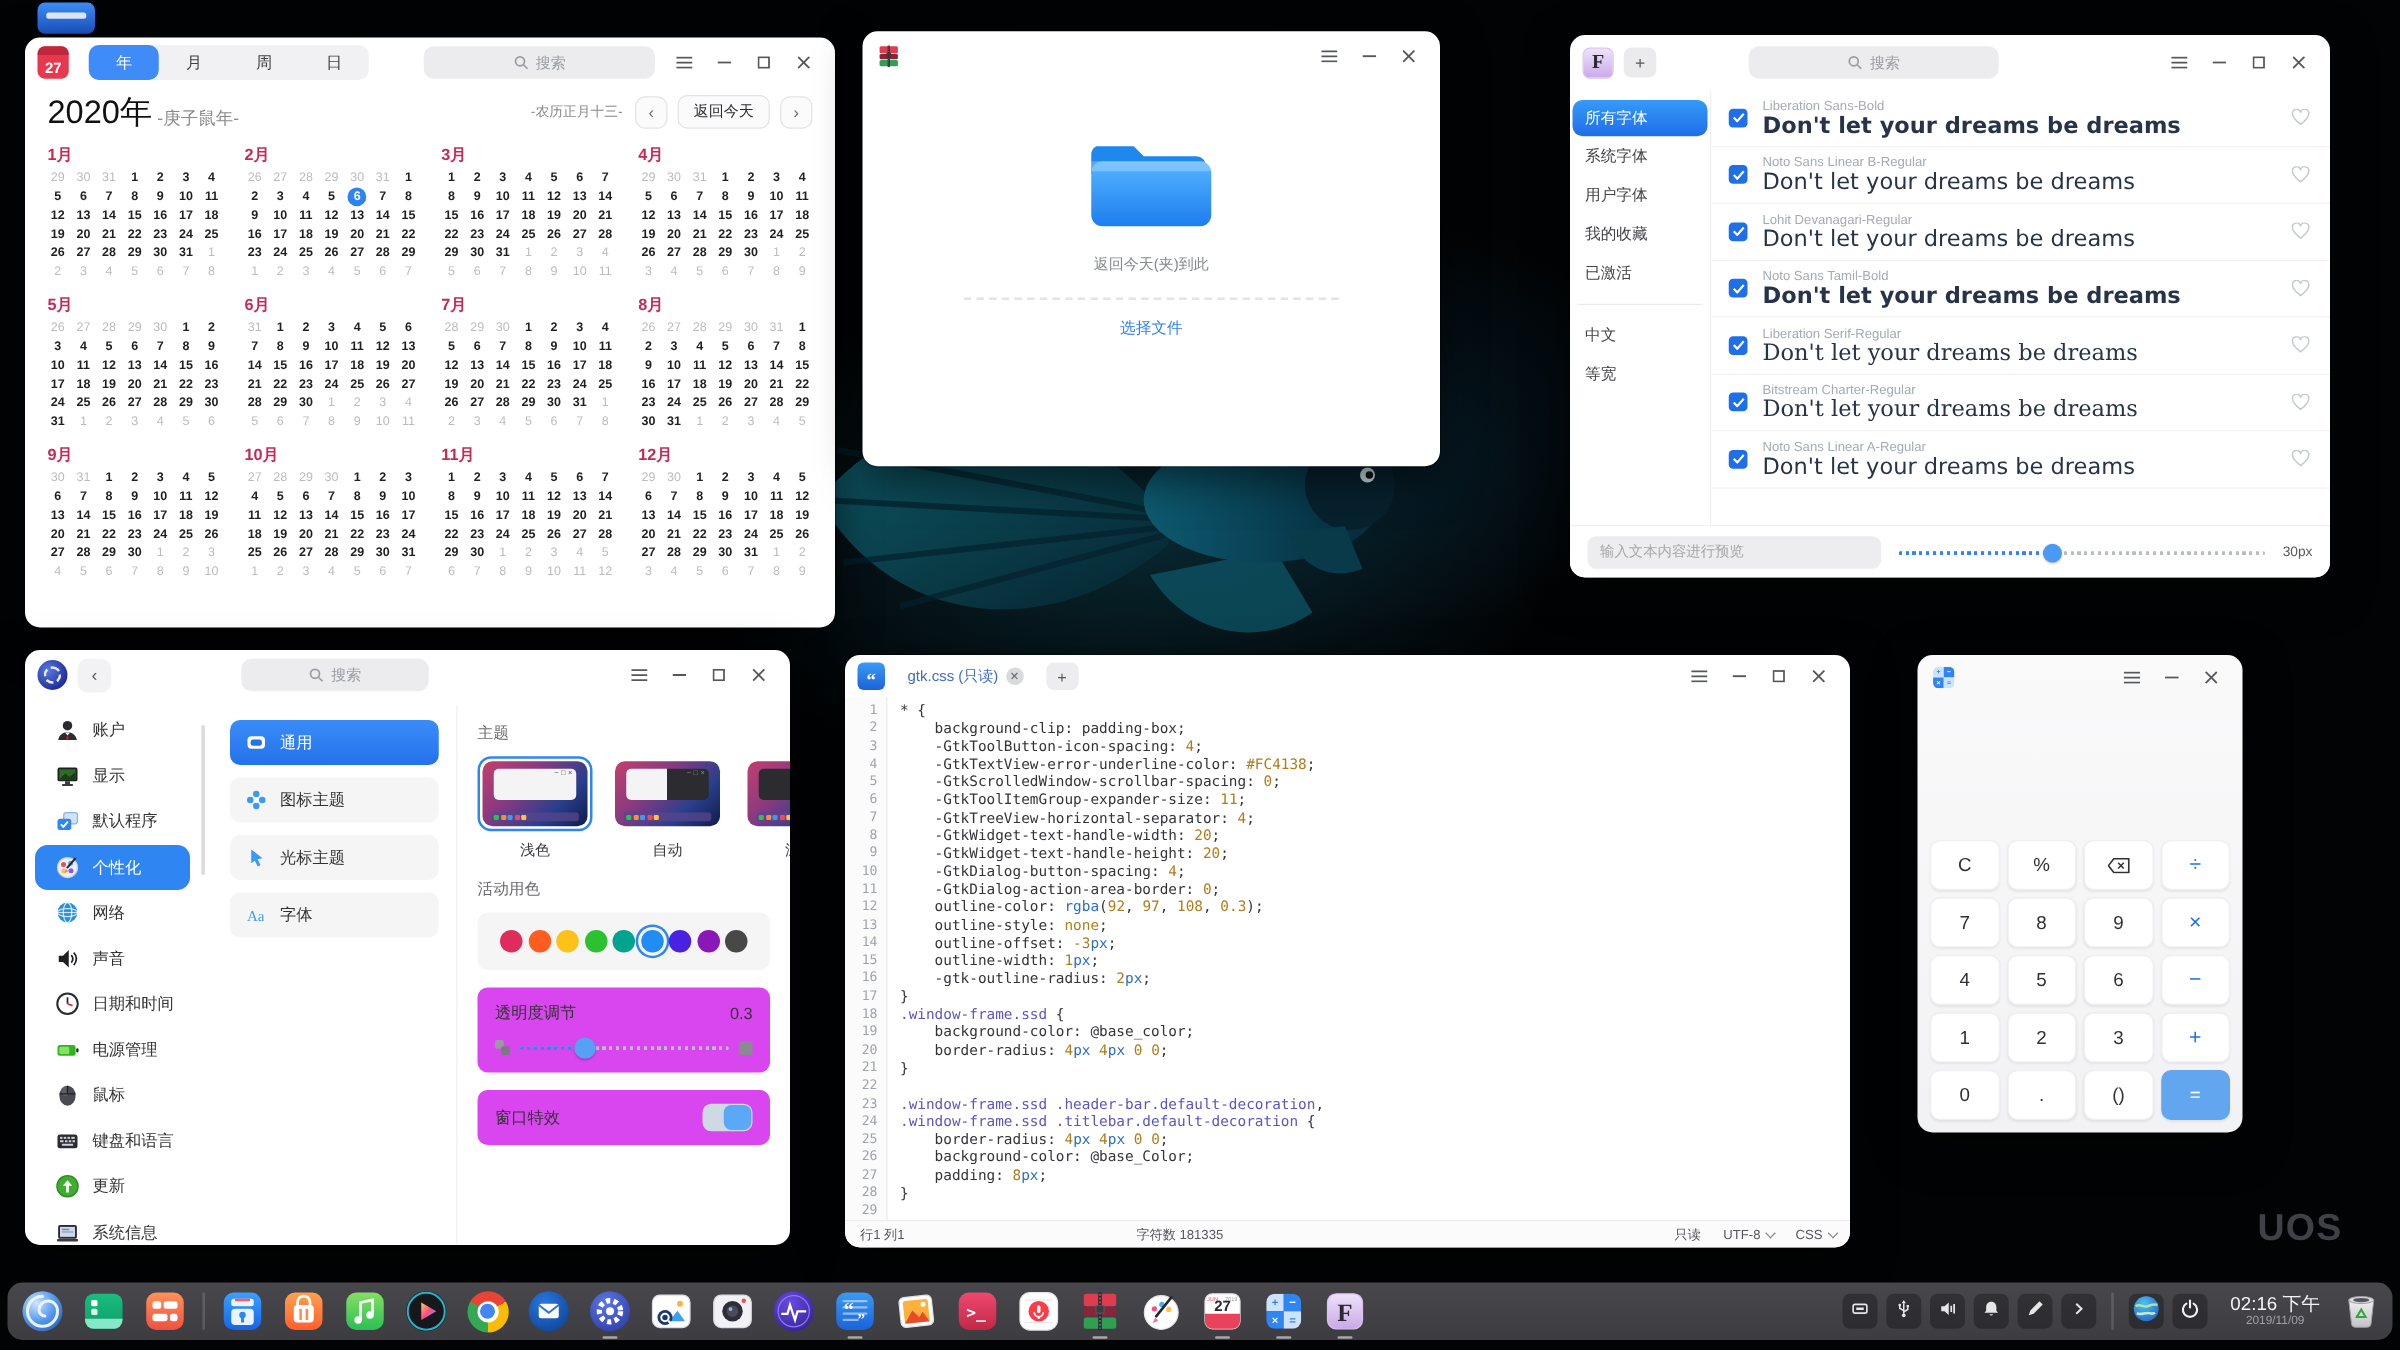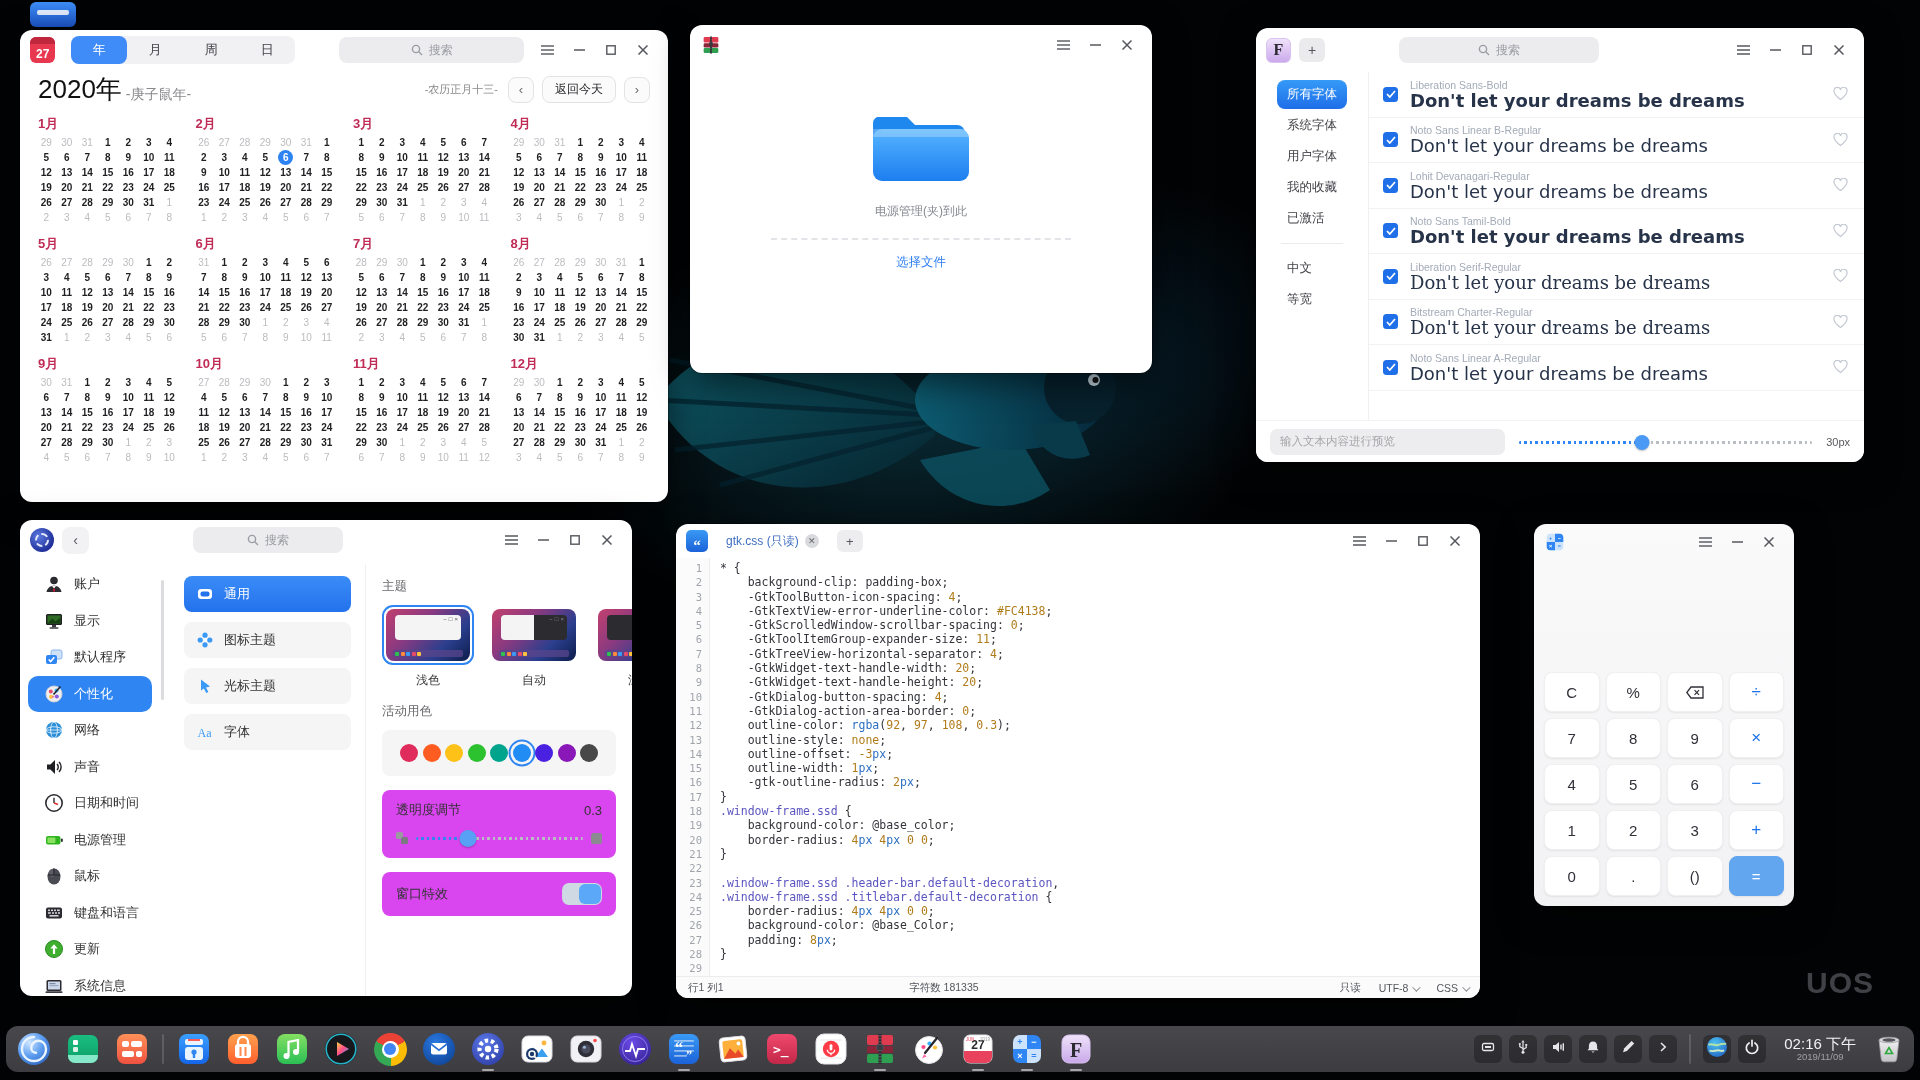--- a/index.html
+++ b/index.html
@@ -62,21 +62,21 @@
 
   
   .fm { left:1256px; top:28px; width:608px; height:434px; overflow:hidden; }
   .fm .titlebar { height:44px; }
   .fm-appicon { width:25px; height:25px; border-radius:6px; background:linear-gradient(#efe2fa,#cbaaec);
                 border:1px solid #d9c2f0; display:flex; align-items:center; justify-content:center;
                 font-family:"Liberation Serif","DejaVu Serif",serif; font-weight:bold; font-size:16px; color:#2a2a30; }
   .fm-add { width:26px; height:24px; border-radius:6px; background:#ebebed; color:#55575c; font-size:14px;
             display:flex; align-items:center; justify-content:center; }
   .fm .search { width:200px; margin-left:66px; }
-  .fm-side { position:absolute; left:0; top:44px; bottom:42px; width:112px; padding:8px 21px; }
+  .fm-side { position:absolute; left:0; top:44px; bottom:42px; width:112px; padding:8px 2px; }
   .fm-side .it { height:29px; display:flex; align-items:center; padding-left:10px; font-size:12.5px;
                  color:#424248; border-radius:8px; margin-bottom:2px; }
   .fm-side .it.active { background:linear-gradient(#359af8,#1f6ee8); color:#fff; }
   .fm-div { height:1px; background:#ebebee; margin:10px 4px; }
   .fm-list { position:absolute; left:112px; right:0; top:44px; bottom:42px; overflow:hidden;
              border-left:1px solid #f0f0f2; }
   .fitem { height:45.5px; display:flex; align-items:center; gap:12px; padding:0 16px 0 14px;
            border-bottom:1px solid #f2f2f4; }
   .fcheck { width:15px; height:15px; border-radius:3.5px; background:#1f70e8; flex:0 0 15px;
             display:flex; align-items:center; justify-content:center; }
@@ -933,21 +933,21 @@
         <defs>
             <linearGradient id="fold" x1="0" y1="0" x2="0" y2="1">
           <stop offset="0" stop-color="#55b4ff"></stop>
               <stop offset="1" stop-color="#1d7ef0"></stop>
             </linearGradient>
           </defs>
         <path d="M8 14 h30 l8 8 h42 a8 8 0 0 1 8 8 v6 H4 V22 a8 8 0 0 1 4-8z" fill="#1e88ee"></path>
         <rect x="4" y="26" width="96" height="52" rx="9" fill="url(#fold)"></rect>
         <rect x="4" y="26" width="96" height="8" fill="rgba(255,255,255,.25)"></rect>
       </svg>
-      <div class="arc-hint">电源管理(夹)到此</div>
+      <div class="arc-hint">返回今天(夹)到此</div>
       <div class="arc-dash"></div>
       <div class="arc-link">选择文件</div>
     </div>
   </div>
 
   <div class="window fm">
     <div class="titlebar">
       <div class="fm-appicon">F</div>
       <div class="fm-add">+</div>
       <div class="search">

